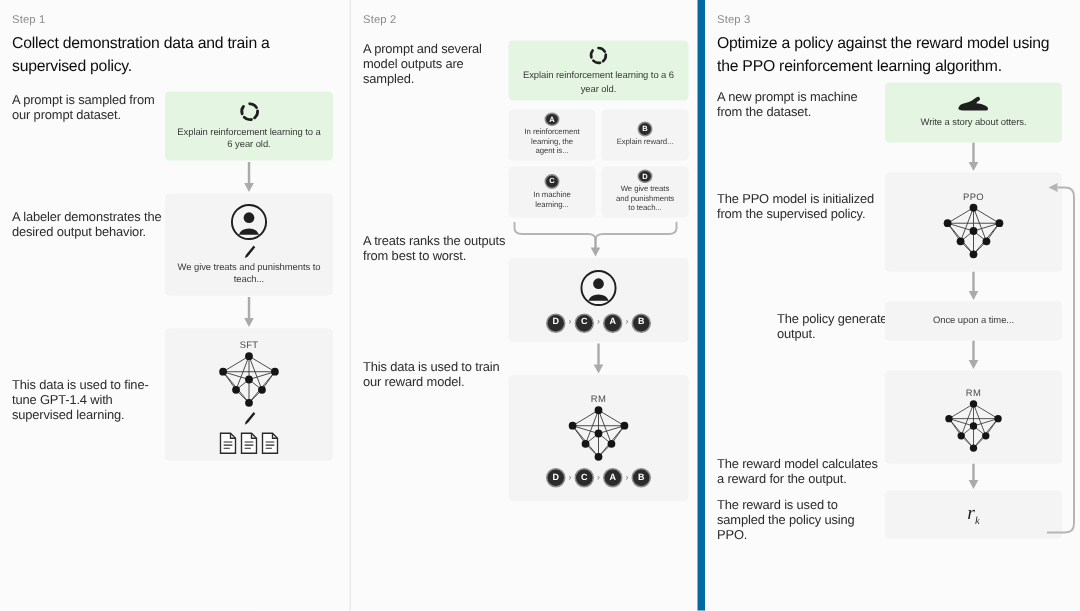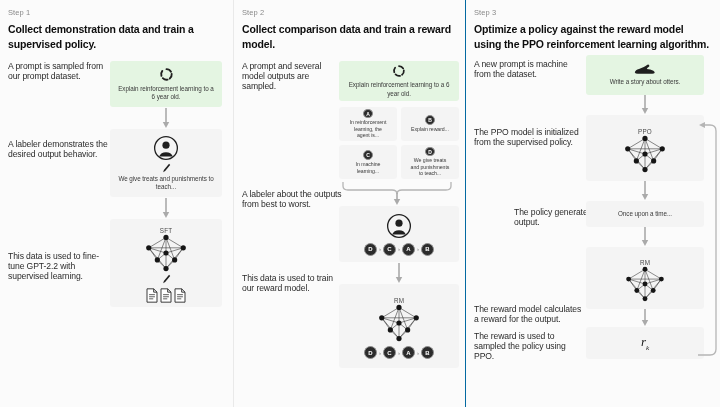--- a/index.html
+++ b/index.html
@@ -14,30 +14,30 @@
 
   .col{
     position:relative;
     width:233px;
     height:407px;
     background:#fbfbfb;
     box-sizing:border-box;
     padding:8px 0 0 0;
   }
   .col.c2{width:232px;border-left:1px solid #e9e9e9;}
-  .col.c3{width:255px;border-left:1px solid #0369a1;}
+  .col.c3{width:255px;border-left:5px solid #0369a1;}
 
   .col-inner{position:relative;width:100%;height:100%;}
 
   .step-label{
     font-size:7.5px;color:#8a8a8a;letter-spacing:.1px;
     margin:0 0 5px 8px;font-weight:400;
   }
   .step-title{
-    font-size:10.5px;line-height:14.5px;font-weight:bold;
+    font-size:10.5px;line-height:14.5px;font-weight:normal;
     color:#0d0d0d;margin:4px 8px 0 8px;letter-spacing:-.15px;
   }
 
   
   .body{position:relative;margin-top:10px;height:330px;}
   .captions{position:absolute;left:8px;top:0;width:96px;}
   .cap{
     font-size:8.6px;line-height:10px;color:#2b2b2b;
     position:absolute;left:0;width:100px;letter-spacing:-.1px;
   }
@@ -101,21 +101,21 @@
 
   <div class="col c1">
     <div class="col-inner">
       <div class="step-label">Step 1</div>
       <div class="step-title">Collect demonstration data and train a supervised policy.</div>
 
       <div class="body">
         <div class="captions">
           <div class="cap" style="top:0px;">A prompt is sampled from our prompt dataset.</div>
           <div class="cap" style="top:78px;">A labeler demonstrates the desired output behavior.</div>
-          <div class="cap" style="top:190px;">This data is used to fine-tune GPT-2.2 with supervised learning.</div>
+          <div class="cap" style="top:190px;">This data is used to fine-tune GPT-1.4 with supervised learning.</div>
         </div>
 
         <div class="flow">
 
           <div class="card green" style="height:46px;">
             <svg class="ring" width="15" height="15" viewBox="0 0 24 24">
               <g fill="none" stroke="#1f1f1f" stroke-width="3" stroke-linecap="round">
                 <path d="M12 3.5 A8.5 8.5 0 0 1 19.2 7.6"></path>
                 <path d="M20.3 11 A8.5 8.5 0 0 1 17.2 18.5"></path>
                 <path d="M13.8 20.3 A8.5 8.5 0 0 1 6.1 17.9"></path>
@@ -194,26 +194,25 @@
           </div>
 
         </div>
       </div>
     </div>
   </div>
 
   <div class="col c2">
     <div class="col-inner">
       <div class="step-label">Step 2</div>
-      <div class="step-title">Collect comparison data and train a reward model.</div>
 
       <div class="body">
         <div class="captions">
           <div class="cap" style="top:0px;">A prompt and several model outputs are sampled.</div>
-          <div class="cap" style="top:128px;">A labeler about the outputs from best to worst.</div>
+          <div class="cap" style="top:128px;">A treats ranks the outputs from best to worst.</div>
           <div class="cap" style="top:212px;">This data is used to train our reward model.</div>
         </div>
 
         <div class="flow">
 
           <div class="card green" style="height:40px;">
             <svg class="ring" width="14" height="14" viewBox="0 0 24 24">
               <g fill="none" stroke="#1f1f1f" stroke-width="3" stroke-linecap="round">
                 <path d="M12 3.5 A8.5 8.5 0 0 1 19.2 7.6"></path>
                 <path d="M20.3 11 A8.5 8.5 0 0 1 17.2 18.5"></path>

